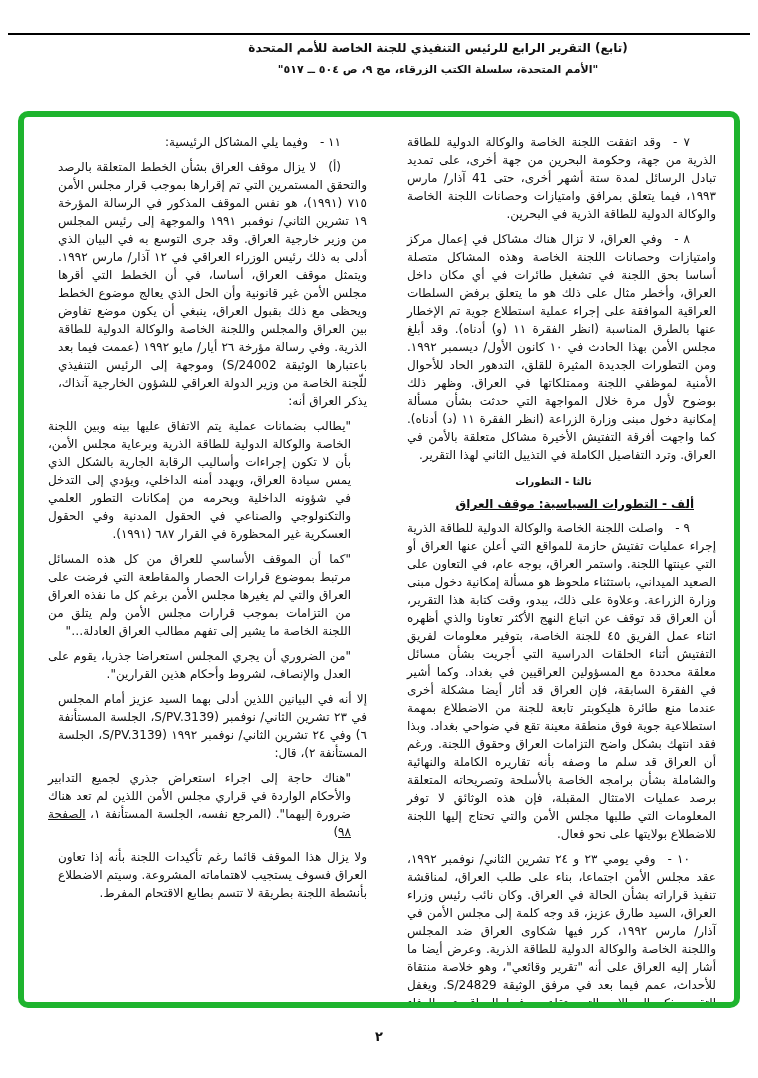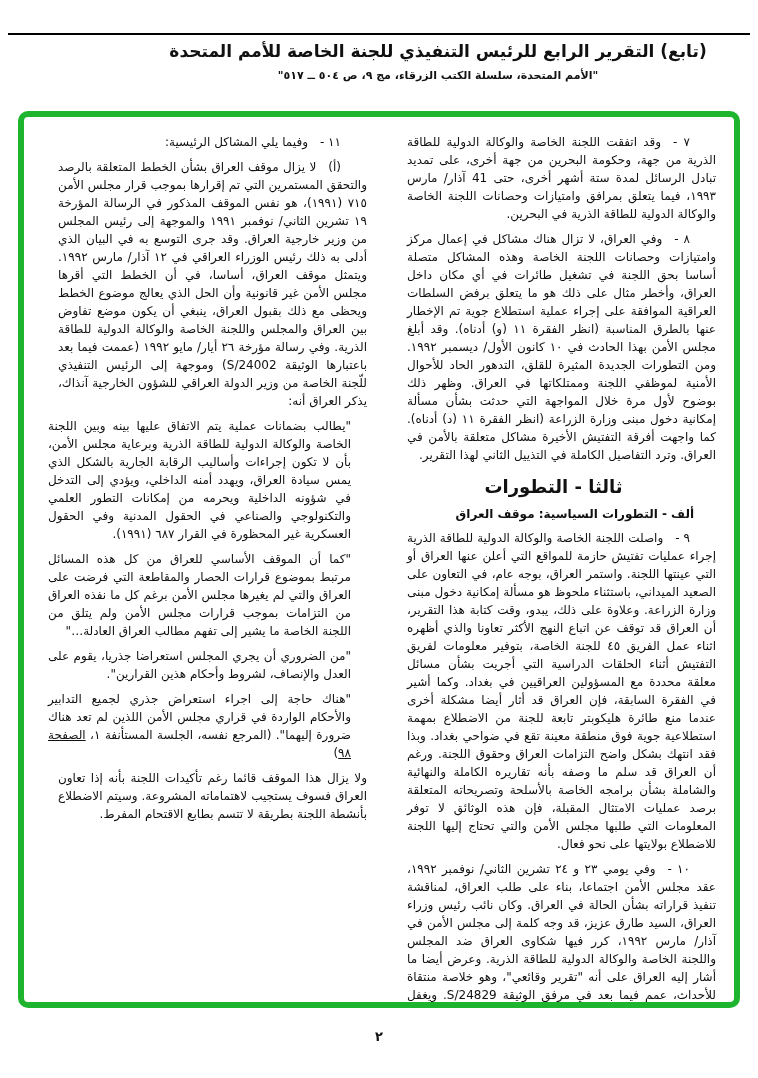--- a/index.html
+++ b/index.html
@@ -18,21 +18,21 @@
     height: 2px; background: #000;
   }
 
   .header {
     position: absolute; top: 41px; left: 0; right: 0;
     padding-left: 118px;           
     text-align: center;
     direction: rtl;
   }
   .title {
-    font-size: 17px; font-weight: bold; line-height: 1.25;
+    font-size: 12px; font-weight: bold; line-height: 1.25;
   }
   .subtitle {
     margin-top: 7px;
     font-size: 11px; font-weight: bold;
   }
 
   .content-box {
     position: absolute; left: 18px; top: 111px;
     box-sizing: border-box;
     width: 722px; height: 897px;
@@ -51,28 +51,29 @@
   }
   .para {
     margin: 0 0 7px 16px;
     font-size: 12px;
     line-height: 18px;
   }
   .num { text-indent: 26px; }   
 
   .section-heading {
     text-align: center;
-    font-size: 18px; font-weight: bold;
+    font-size: 10px; font-weight: bold;
     margin: 12px 0 10px 0;
   }
   .subsection-heading {
     font-size: 12px; font-weight: bold;
     margin: 0 0 8px 0;
     text-indent: 22px;
     text-align: right;
+    text-decoration: underline;
   }
   .quote {
     margin: 0 16px 7px 6px;     
     font-size: 12px;
     line-height: 18px;
     text-align: justify;
   }
   .underline { text-decoration: underline; }
 
   .page-number {
@@ -103,20 +104,21 @@
       <p class="para num">٩ -  واصلت اللجنة الخاصة والوكالة الدولية للطاقة الذرية إجراء عمليات تفتيش حازمة للمواقع التي أعلن عنها العراق أو التي عينتها اللجنة. واستمر العراق، بوجه عام، في التعاون على الصعيد الميداني، باستثناء ملحوظ هو مسألة إمكانية دخول مبنى وزارة الزراعة. وعلاوة على ذلك، يبدو، وقت كتابة هذا التقرير، أن العراق قد توقف عن اتباع النهج الأكثر تعاونا والذي أظهره اثناء عمل الفريق ٤٥ للجنة الخاصة، بتوفير معلومات لفريق التفتيش أثناء الحلقات الدراسية التي أجريت بشأن مسائل معلقة محددة مع المسؤولين العراقيين في بغداد. وكما أشير في الفقرة السابقة، فإن العراق قد أثار أيضا مشكلة أخرى عندما منع طائرة هليكوبتر تابعة للجنة من الاضطلاع بمهمة استطلاعية جوية فوق منطقة معينة تقع في ضواحي بغداد. وبذا فقد انتهك بشكل واضح التزامات العراق وحقوق اللجنة. ورغم أن العراق قد سلم ما وصفه بأنه تقاريره الكاملة والنهائية والشاملة بشأن برامجه الخاصة بالأسلحة وتصريحاته المتعلقة برصد عمليات الامتثال المقبلة، فإن هذه الوثائق لا توفر المعلومات التي طلبها مجلس الأمن والتي تحتاج إليها اللجنة للاضطلاع بولايتها على نحو فعال.</p>
       <p class="para num">١٠ -  وفي يومي ٢٣ و ٢٤ تشرين الثاني/ نوفمبر ١٩٩٢، عقد مجلس الأمن اجتماعا، بناء على طلب العراق، لمناقشة تنفيذ قراراته بشأن الحالة في العراق. وكان نائب رئيس وزراء العراق، السيد طارق عزيز، قد وجه كلمة إلى مجلس الأمن في آذار/ مارس ١٩٩٢، كرر فيها شكاوى العراق ضد المجلس واللجنة الخاصة والوكالة الدولية للطاقة الذرية. وعرض أيضا ما أشار إليه العراق على أنه "تقرير وقائعي"، وهو خلاصة منتقاة للأحداث، عمم فيما بعد في مرفق الوثيقة S/24829. ويغفل التقرير ذكر المجالات التي يتقاعس فيها العراق عن الوفاء بالتزاماته.</p>
     </div>
 
     <div class="col">
       <p class="para num">١١ -  وفيما يلي المشاكل الرئيسية:</p>
       <p class="para num">(أ)  لا يزال موقف العراق بشأن الخطط المتعلقة بالرصد والتحقق المستمرين التي تم إقرارها بموجب قرار مجلس الأمن ٧١٥ (١٩٩١)، هو نفس الموقف المذكور في الرسالة المؤرخة ١٩ تشرين الثاني/ نوفمبر ١٩٩١ والموجهة إلى رئيس المجلس من وزير خارجية العراق. وقد جرى التوسع به في البيان الذي أدلى به ذلك رئيس الوزراء العراقي في ١٢ آذار/ مارس ١٩٩٢. ويتمثل موقف العراق، أساسا، في أن الخطط التي أقرها مجلس الأمن غير قانونية وأن الحل الذي يعالج موضوع الخطط ويحظى مع ذلك بقبول العراق، ينبغي أن يكون موضع تفاوض بين العراق والمجلس واللجنة الخاصة والوكالة الدولية للطاقة الذرية. وفي رسالة مؤرخة ٢٦ أيار/ مايو ١٩٩٢ (عممت فيما بعد باعتبارها الوثيقة S/24002) وموجهة إلى الرئيس التنفيذي للّجنة الخاصة من وزير الدولة العراقي للشؤون الخارجية آنذاك، يذكر العراق أنه:</p>
       <div class="quote">"يطالب بضمانات عملية يتم الاتفاق عليها بينه وبين اللجنة الخاصة والوكالة الدولية للطاقة الذرية وبرعاية مجلس الأمن، بأن لا تكون إجراءات وأساليب الرقابة الجارية بالشكل الذي يمس سيادة العراق، ويهدد أمنه الداخلي، ويؤدي إلى التدخل في شؤونه الداخلية ويحرمه من إمكانات التطور العلمي والتكنولوجي والصناعي في الحقول المدنية وفي الحقول العسكرية غير المحظورة في القرار ٦٨٧ (١٩٩١).</div>
       <div class="quote">"كما أن الموقف الأساسي للعراق من كل هذه المسائل مرتبط بموضوع قرارات الحصار والمقاطعة التي فرضت على العراق والتي لم يغيرها مجلس الأمن برغم كل ما نفذه العراق من التزامات بموجب قرارات مجلس الأمن ولم يتلق من اللجنة الخاصة ما يشير إلى تفهم مطالب العراق العادلة…"</div>
       <div class="quote">"من الضروري أن يجري المجلس استعراضا جذريا، يقوم على العدل والإنصاف، لشروط وأحكام هذين القرارين".</div>
+      <p class="para">إلا أنه في البيانين اللذين أدلى بهما السيد عزيز أمام المجلس في ٢٣ تشرين الثاني/ نوفمبر (S/PV.3139، الجلسة المستأنفة ٦) وفي ٢٤ تشرين الثاني/ نوفمبر ١٩٩٢ (S/PV.3139، الجلسة المستأنفة ٢)، قال:</p>
       <div class="quote"><span>"هناك حاجة إلى اجراء استعراض جذري لجميع التدابير والأحكام الواردة في قراري مجلس الأمن اللذين لم تعد هناك ضرورة إليهما". (المرجع نفسه، الجلسة المستأنفة ١، </span><span class="underline">الصفحة ٩٨</span><span>)</span></div>
       <p class="para">ولا يزال هذا الموقف قائما رغم تأكيدات اللجنة بأنه إذا تعاون العراق فسوف يستجيب لاهتماماته المشروعة. وسيتم الاضطلاع بأنشطة اللجنة بطريقة لا تتسم بطابع الاقتحام المفرط.</p>
     </div>
 
   </div>
 
   <div class="page-number">٢</div>
 
 </div>
 

